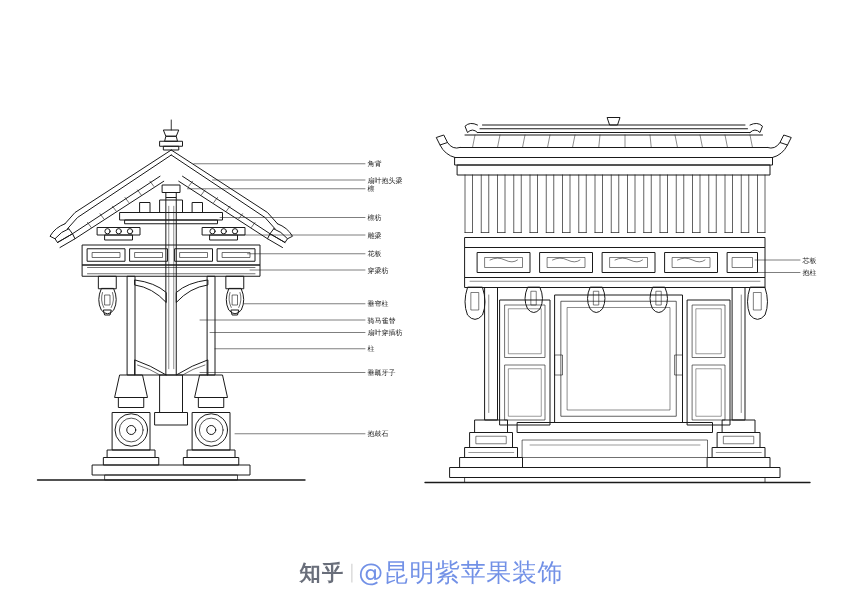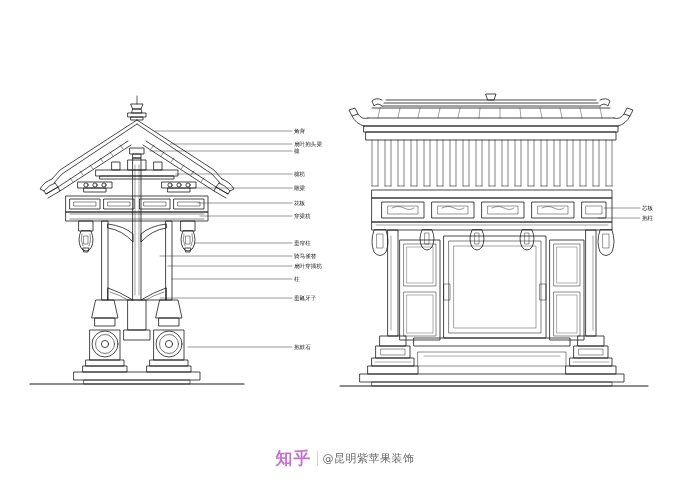--- a/index.html
+++ b/index.html
@@ -50,32 +50,32 @@
   #watermark {
     display: flex;
     align-items: center;
     gap: 5px;
     opacity: 0.62;
   }
   #zhihu-logo {
     font-family: "DejaVu Sans", sans-serif;
     font-size: 17px;
     font-weight: bold;
-    color: #a21caf;
+    color: #0f172a;
     letter-spacing: 1px;
   }
   #wm-sep {
     width: 1px;
     height: 15px;
     background: #b9b9b9;
   }
   #wm-name {
     font-family: "DejaVu Sans", sans-serif;
-    font-size: 11px;
-    color: #000000;
+    font-size: 20px;
+    color: #1d4ed8;
     letter-spacing: 0.5px;
   }
 </style>
 </head>
 <body>
 
 <div id="page">
 
   <div id="drawing-area">
     <svg class="dwg" width="690" height="430" viewBox="0 0 690 430">

